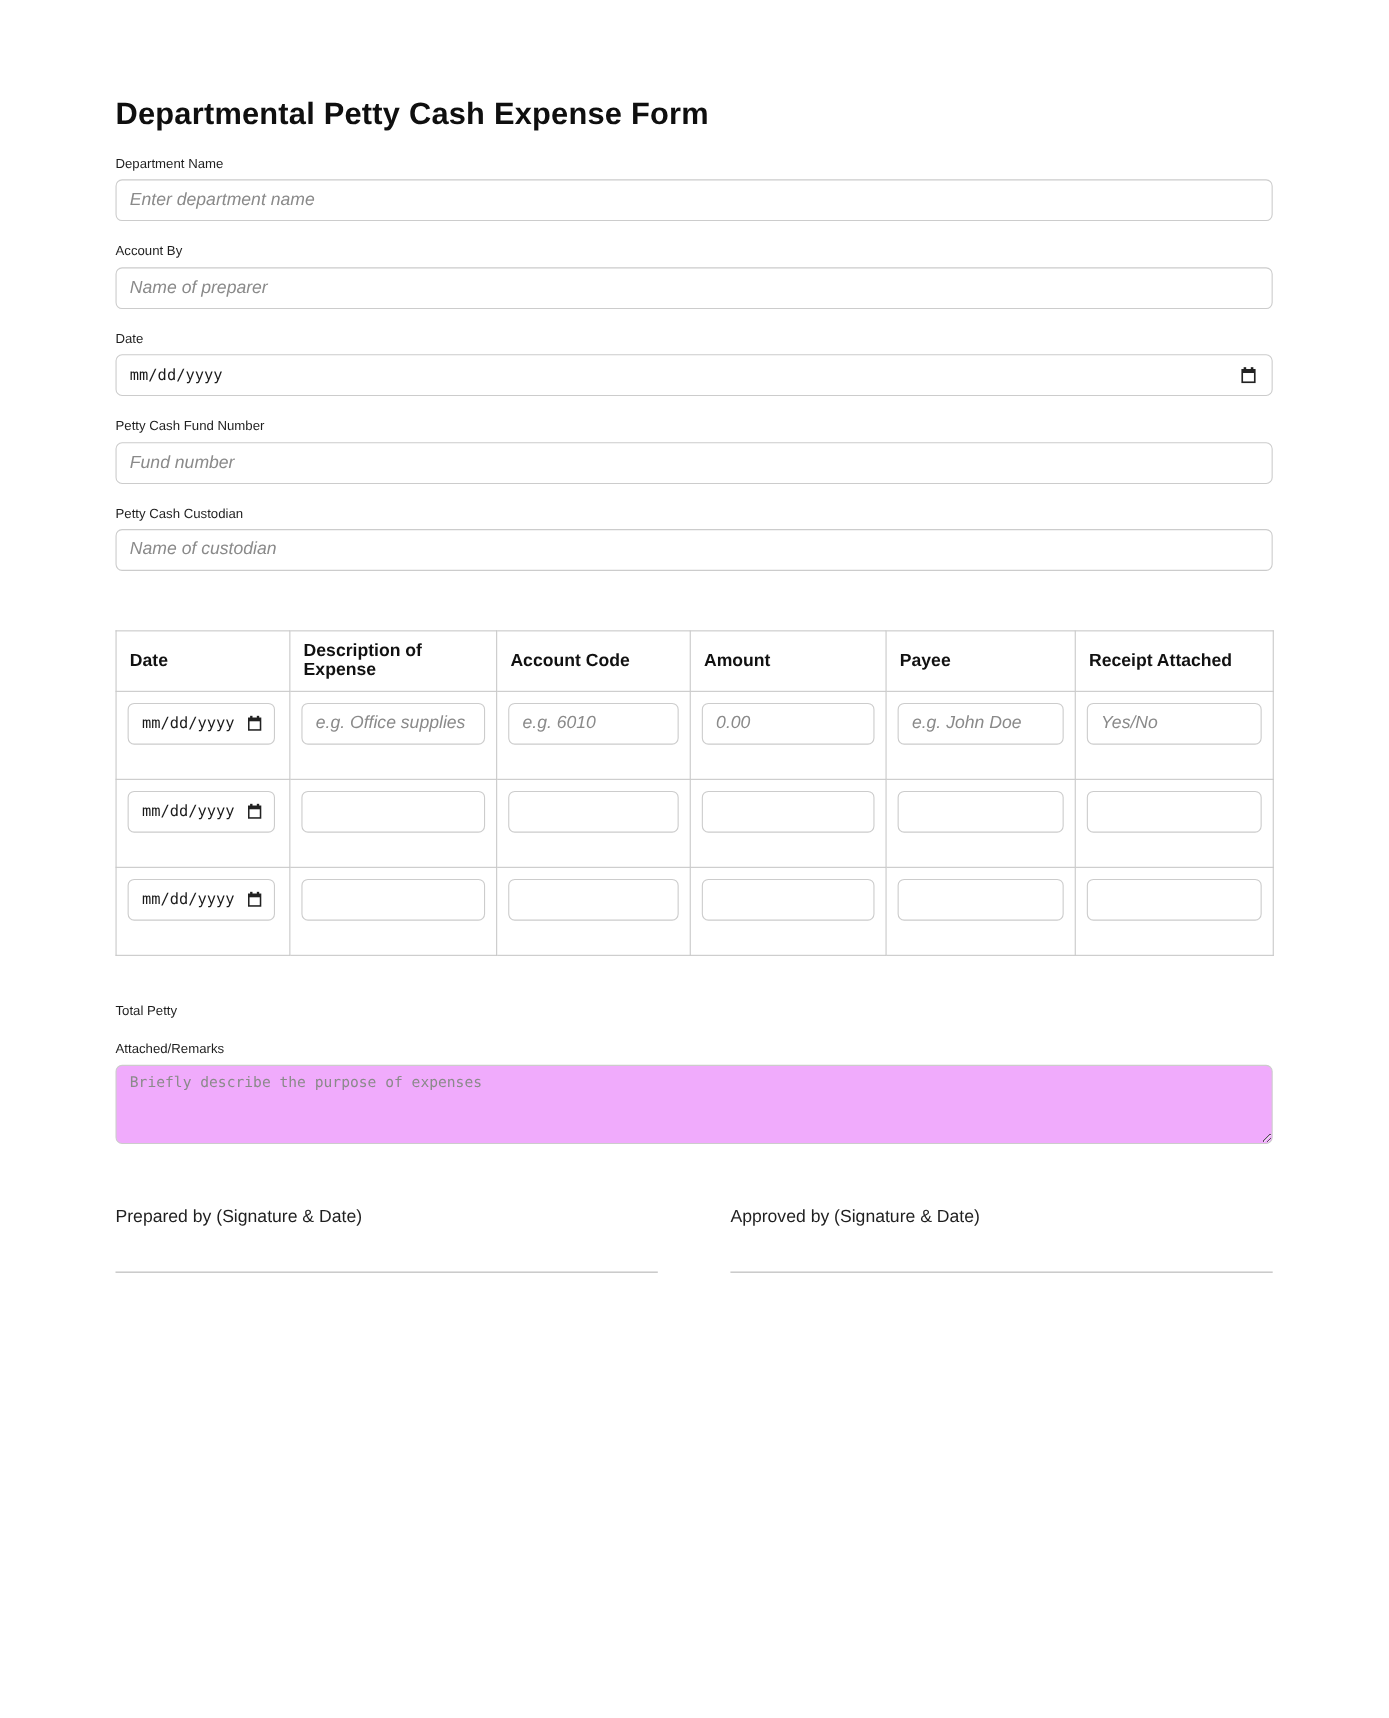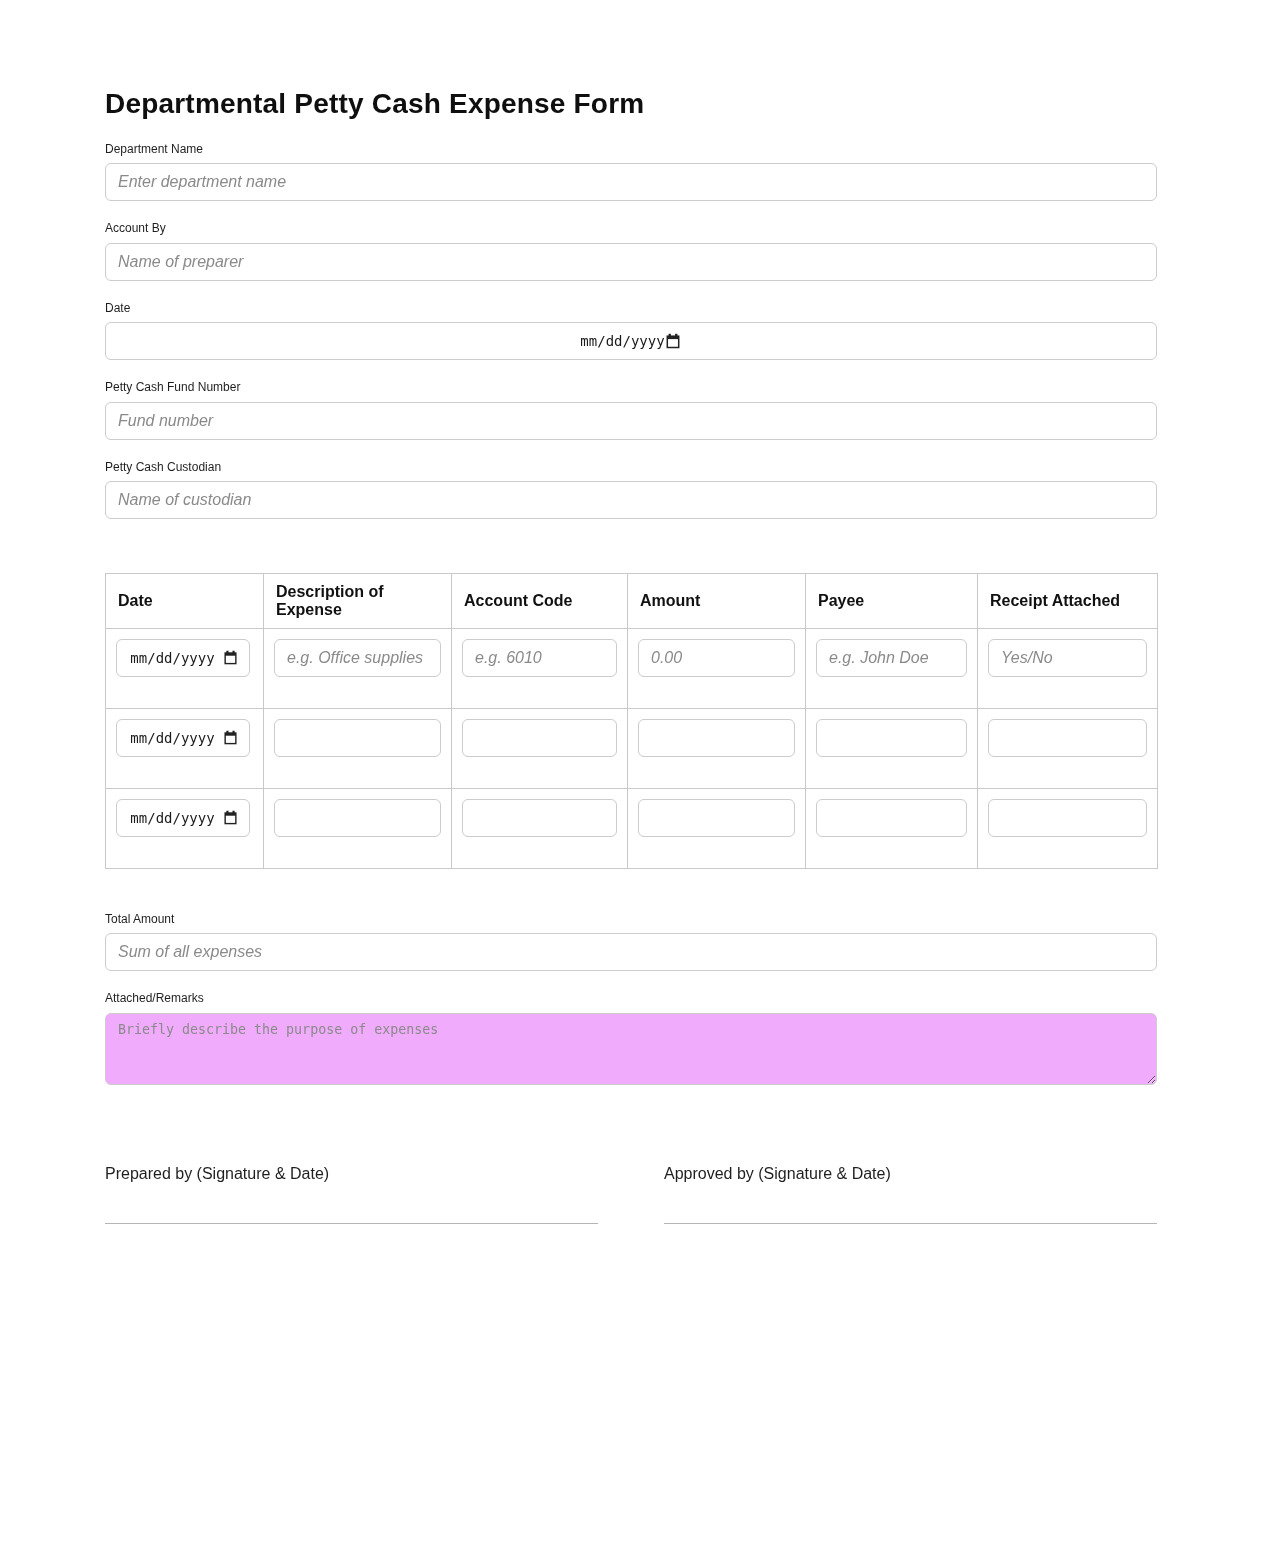--- a/index.html
+++ b/index.html
@@ -43,21 +43,21 @@
     color: #222222;
     background: #ffffff;
     outline: none;
     font-style: italic;
   }
   .text-input::placeholder { color: #8a8a8a; opacity: 1; }
   
   .date-widget {
     display: flex;
     align-items: center;
-    justify-content: center;
+    justify-content: space-between;
     height: 38px;
     border: 1px solid #cccccc;
     border-radius: 6px;
     padding: 0 13px 0 12px;
     background: #ffffff;
     cursor: text;
   }
   .date-text {
     font-family: "DejaVu Sans Mono", monospace;
     font-size: 14px;
@@ -104,21 +104,21 @@
     font-size: 13.3px;
     color: #222222;
     background: #f0abfc;
     resize: both;
     outline: none;
   }
   .remarks-textarea::placeholder { color: #8a8a8a; opacity: 1; }
   .signature-row {
     display: flex;
     gap: 66px;
-    margin-top: 80px;
+    margin-top: 58px;
   }
   .sig-block { flex: 1; }
   .sig-label { font-size: 16px; color: #1f1f1f; }
   .sig-line {
     margin-top: 40px;
     height: 0;
     border-bottom: 1px solid #b5b5b5;
   }
 </style>
 </head>
@@ -262,22 +262,21 @@
             <input type="text" class="text-input" placeholder="" style="">
           </td>
         <td>
             <input type="text" class="text-input" placeholder="" style="">
           </td>
       </tr>
     </tbody>
   </table>
 
   <div class="form-group totals-section">
-    <label class="field-label">Total Amount</label>
-    <input type="text" class="text-input" placeholder="Sum of all expenses" style="">
+    <label class="field-label">Total Petty</label>
   </div>
 
   <div class="form-group">
     <label class="field-label">Attached/Remarks</label>
     <textarea class="remarks-textarea" placeholder="Briefly describe the purpose of expenses" style=""></textarea>
   </div>
 
   <div class="signature-row">
     <div class="sig-block">
       <div class="sig-label">Prepared by (Signature &amp; Date)</div>

